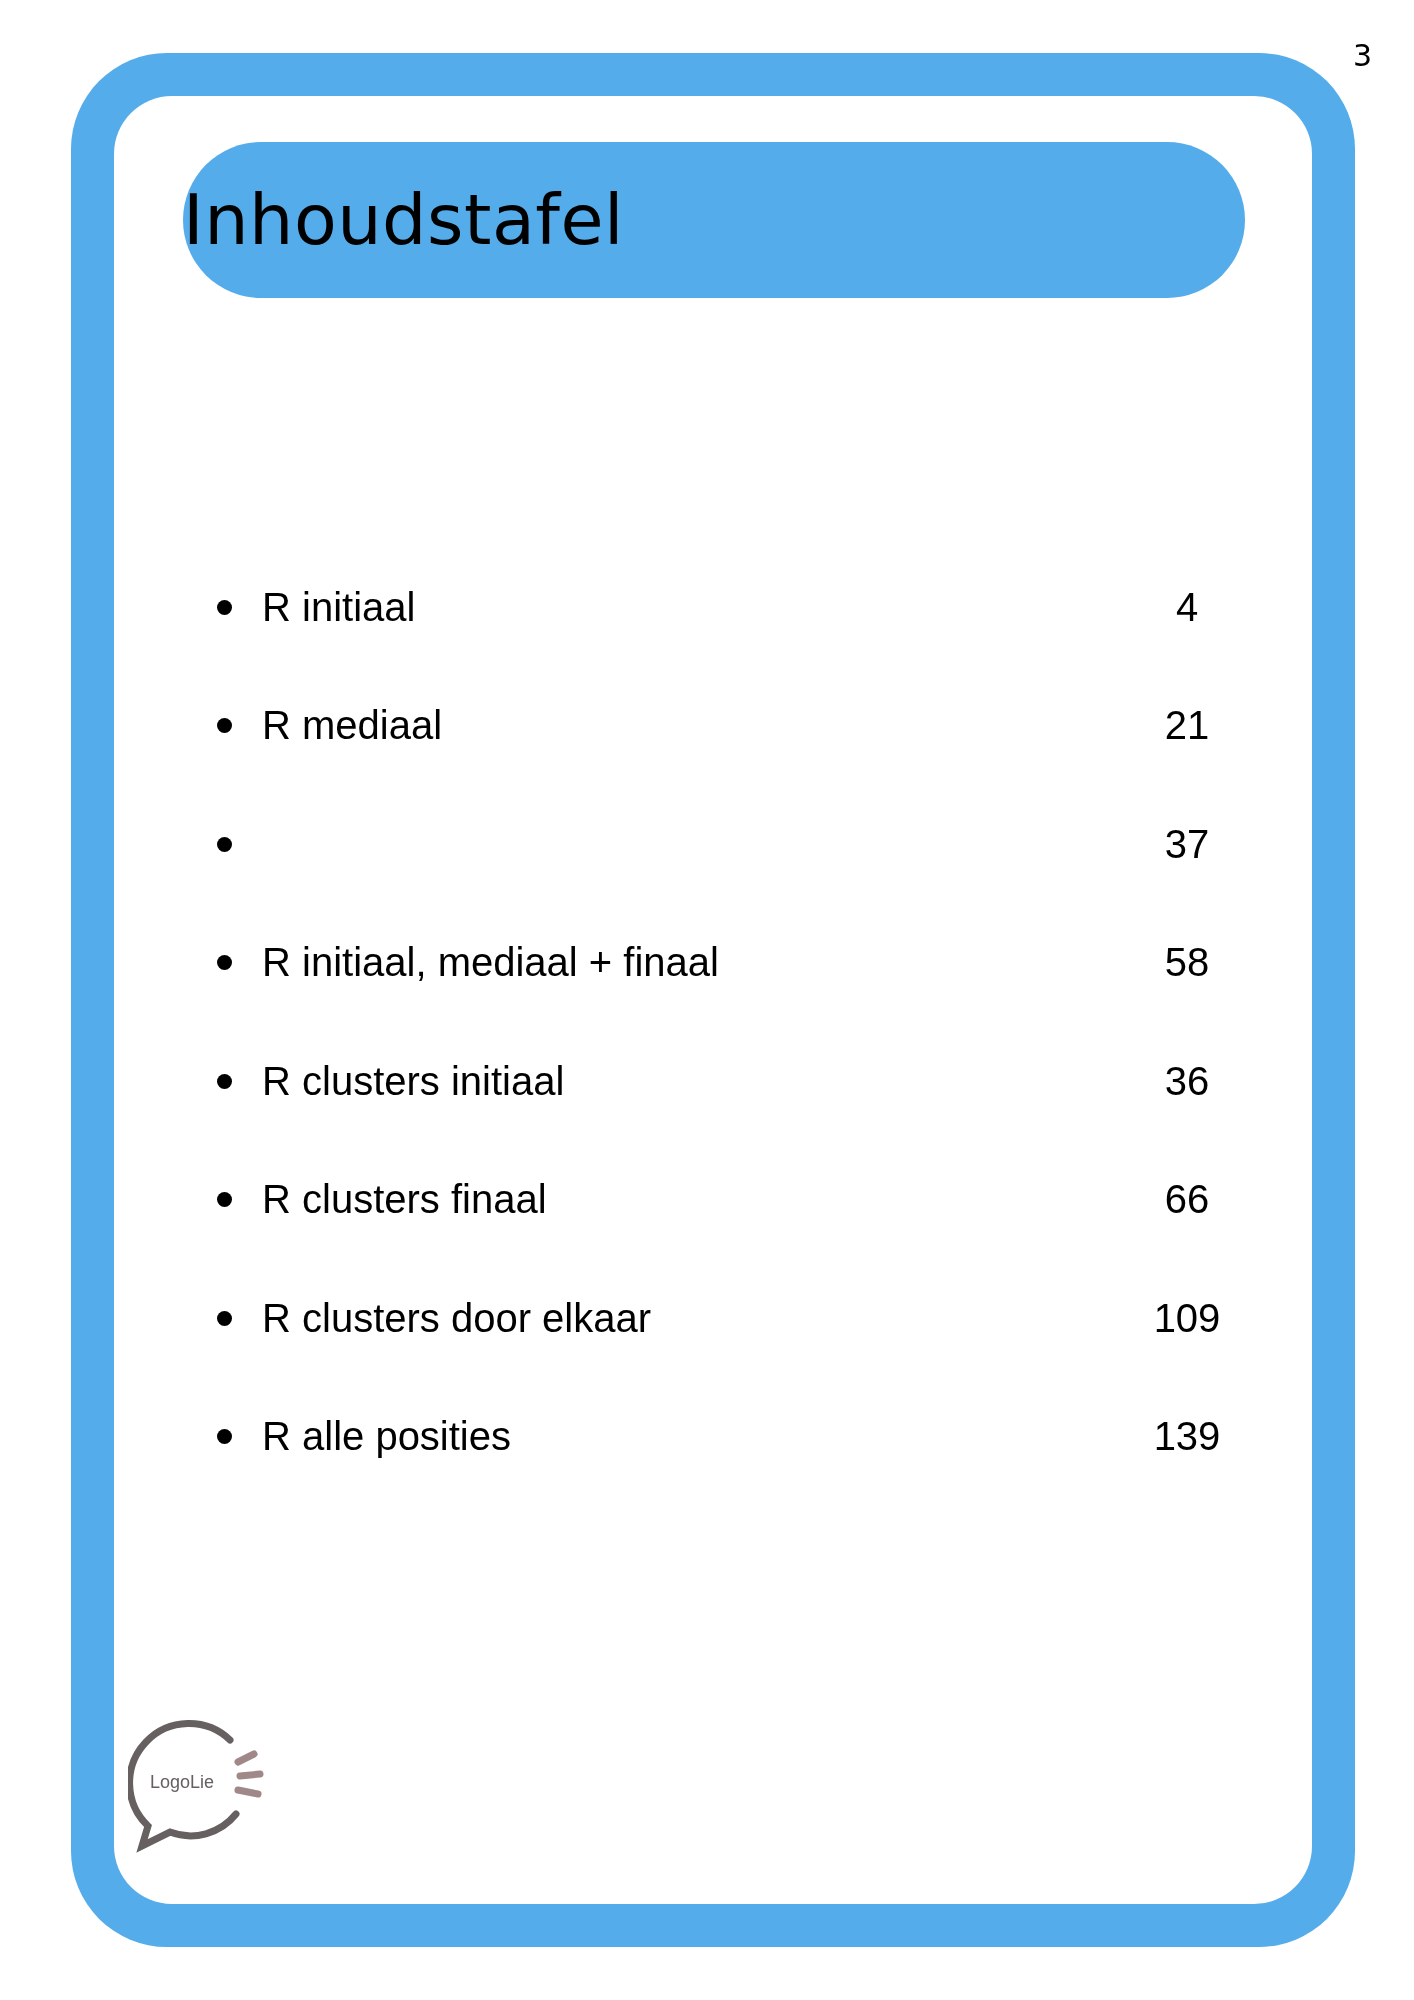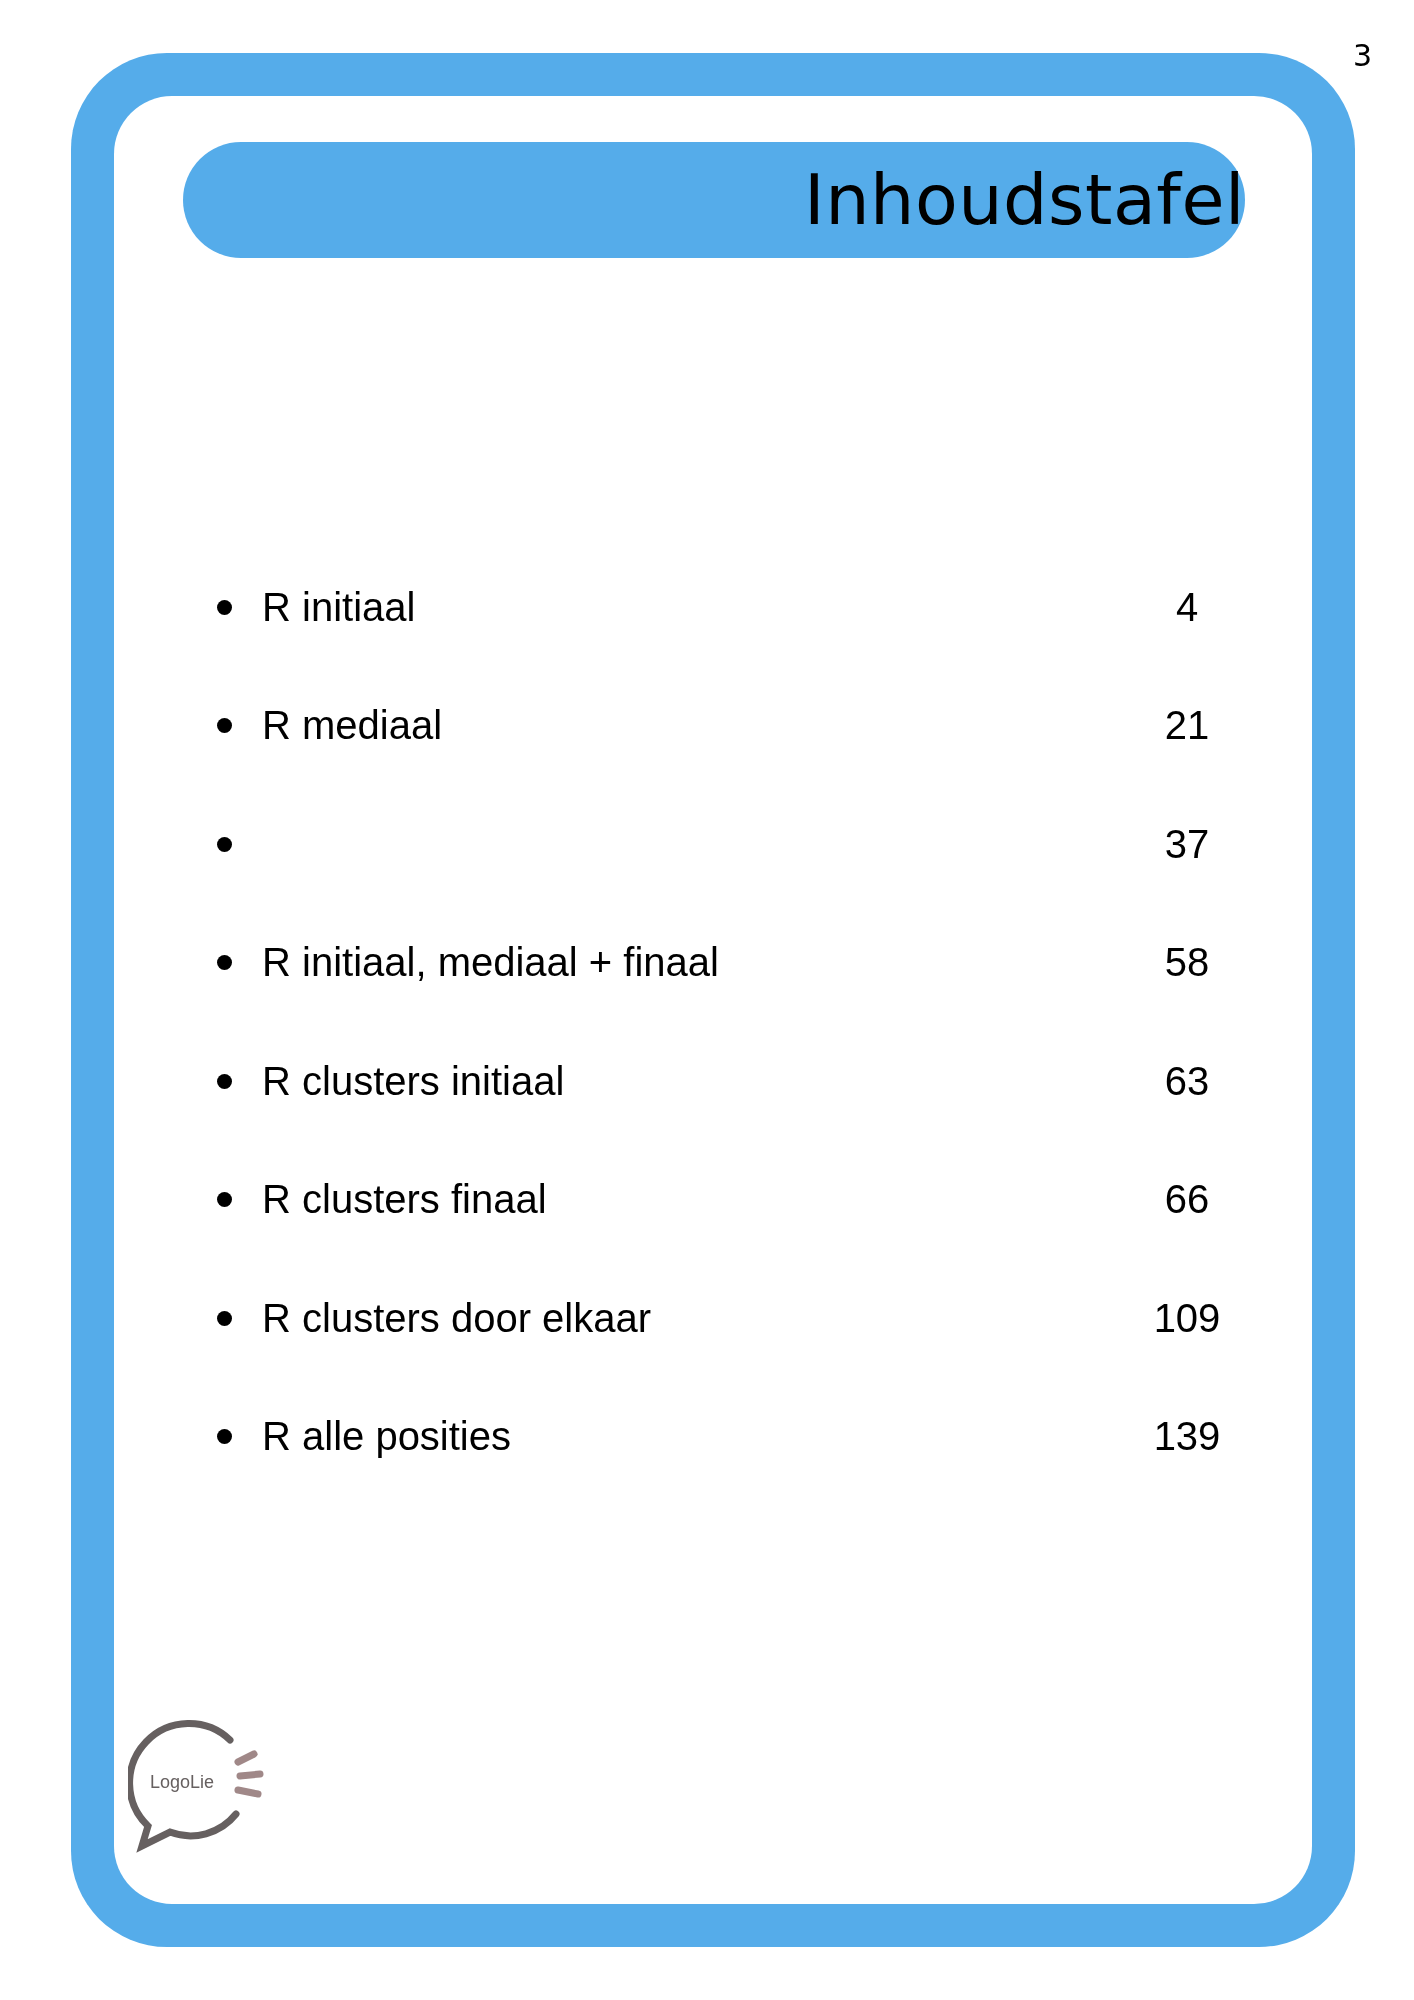--- a/index.html
+++ b/index.html
@@ -1,20 +1,20 @@
 <!DOCTYPE html>
 <html><head>
 <meta charset="utf-8">
 <style>
   html,body{margin:0;padding:0;background:#fff;}
   body{width:1414px;height:2000px;position:relative;overflow:hidden;font-family:"DejaVu Sans","Liberation Sans",sans-serif;color:#000;}
   .page-num{position:absolute;right:42px;top:38px;font-size:30px;}
   .frame{position:absolute;left:71px;top:53px;width:1284px;height:1894px;background:#55acea;border-radius:96px;}
   .inner{position:absolute;left:43px;top:43px;right:43px;bottom:43px;background:#fff;border-radius:58px;}
-  .pill{position:absolute;left:69px;top:46px;width:1062px;height:116px;background:#55acea;border-radius:78px;display:flex;align-items:center;justify-content:flex-end;}
+  .pill{position:absolute;left:69px;top:46px;width:1062px;height:156px;background:#55acea;border-radius:78px;display:flex;align-items:center;justify-content:flex-start;}
   .pill-title{font-size:70px;font-weight:normal;letter-spacing:0.5px;}
   .toc{position:absolute;left:103px;top:452px;width:1000px;list-style:none;margin:0;padding:0;}
   .toc-row{height:118.5px;display:flex;align-items:center;position:relative;font-family:"Liberation Sans",sans-serif;font-size:40px;font-weight:300;}
   .bullet{width:15px;height:15px;border-radius:50%;background:#000;margin-right:30px;margin-left:0;}
   .label{flex:1;}
   .pagenum{position:absolute;left:910px;width:120px;text-align:center;}
   .logo{position:absolute;left:14px;bottom:46px;width:150px;height:140px;}
 </style>
 </head>
 <body>
@@ -43,21 +43,21 @@
           <span class="pagenum">37</span>
         </li>
       <li class="toc-row">
           <span class="bullet"></span>
           <span class="label">R initiaal, mediaal + finaal</span>
           <span class="pagenum">58</span>
         </li>
       <li class="toc-row">
           <span class="bullet"></span>
           <span class="label">R clusters initiaal</span>
-          <span class="pagenum">63</span>
+          <span class="pagenum">36</span>
         </li>
       <li class="toc-row">
           <span class="bullet"></span>
           <span class="label">R clusters finaal</span>
           <span class="pagenum">66</span>
         </li>
       <li class="toc-row">
           <span class="bullet"></span>
           <span class="label">R clusters door elkaar</span>
           <span class="pagenum">109</span>

